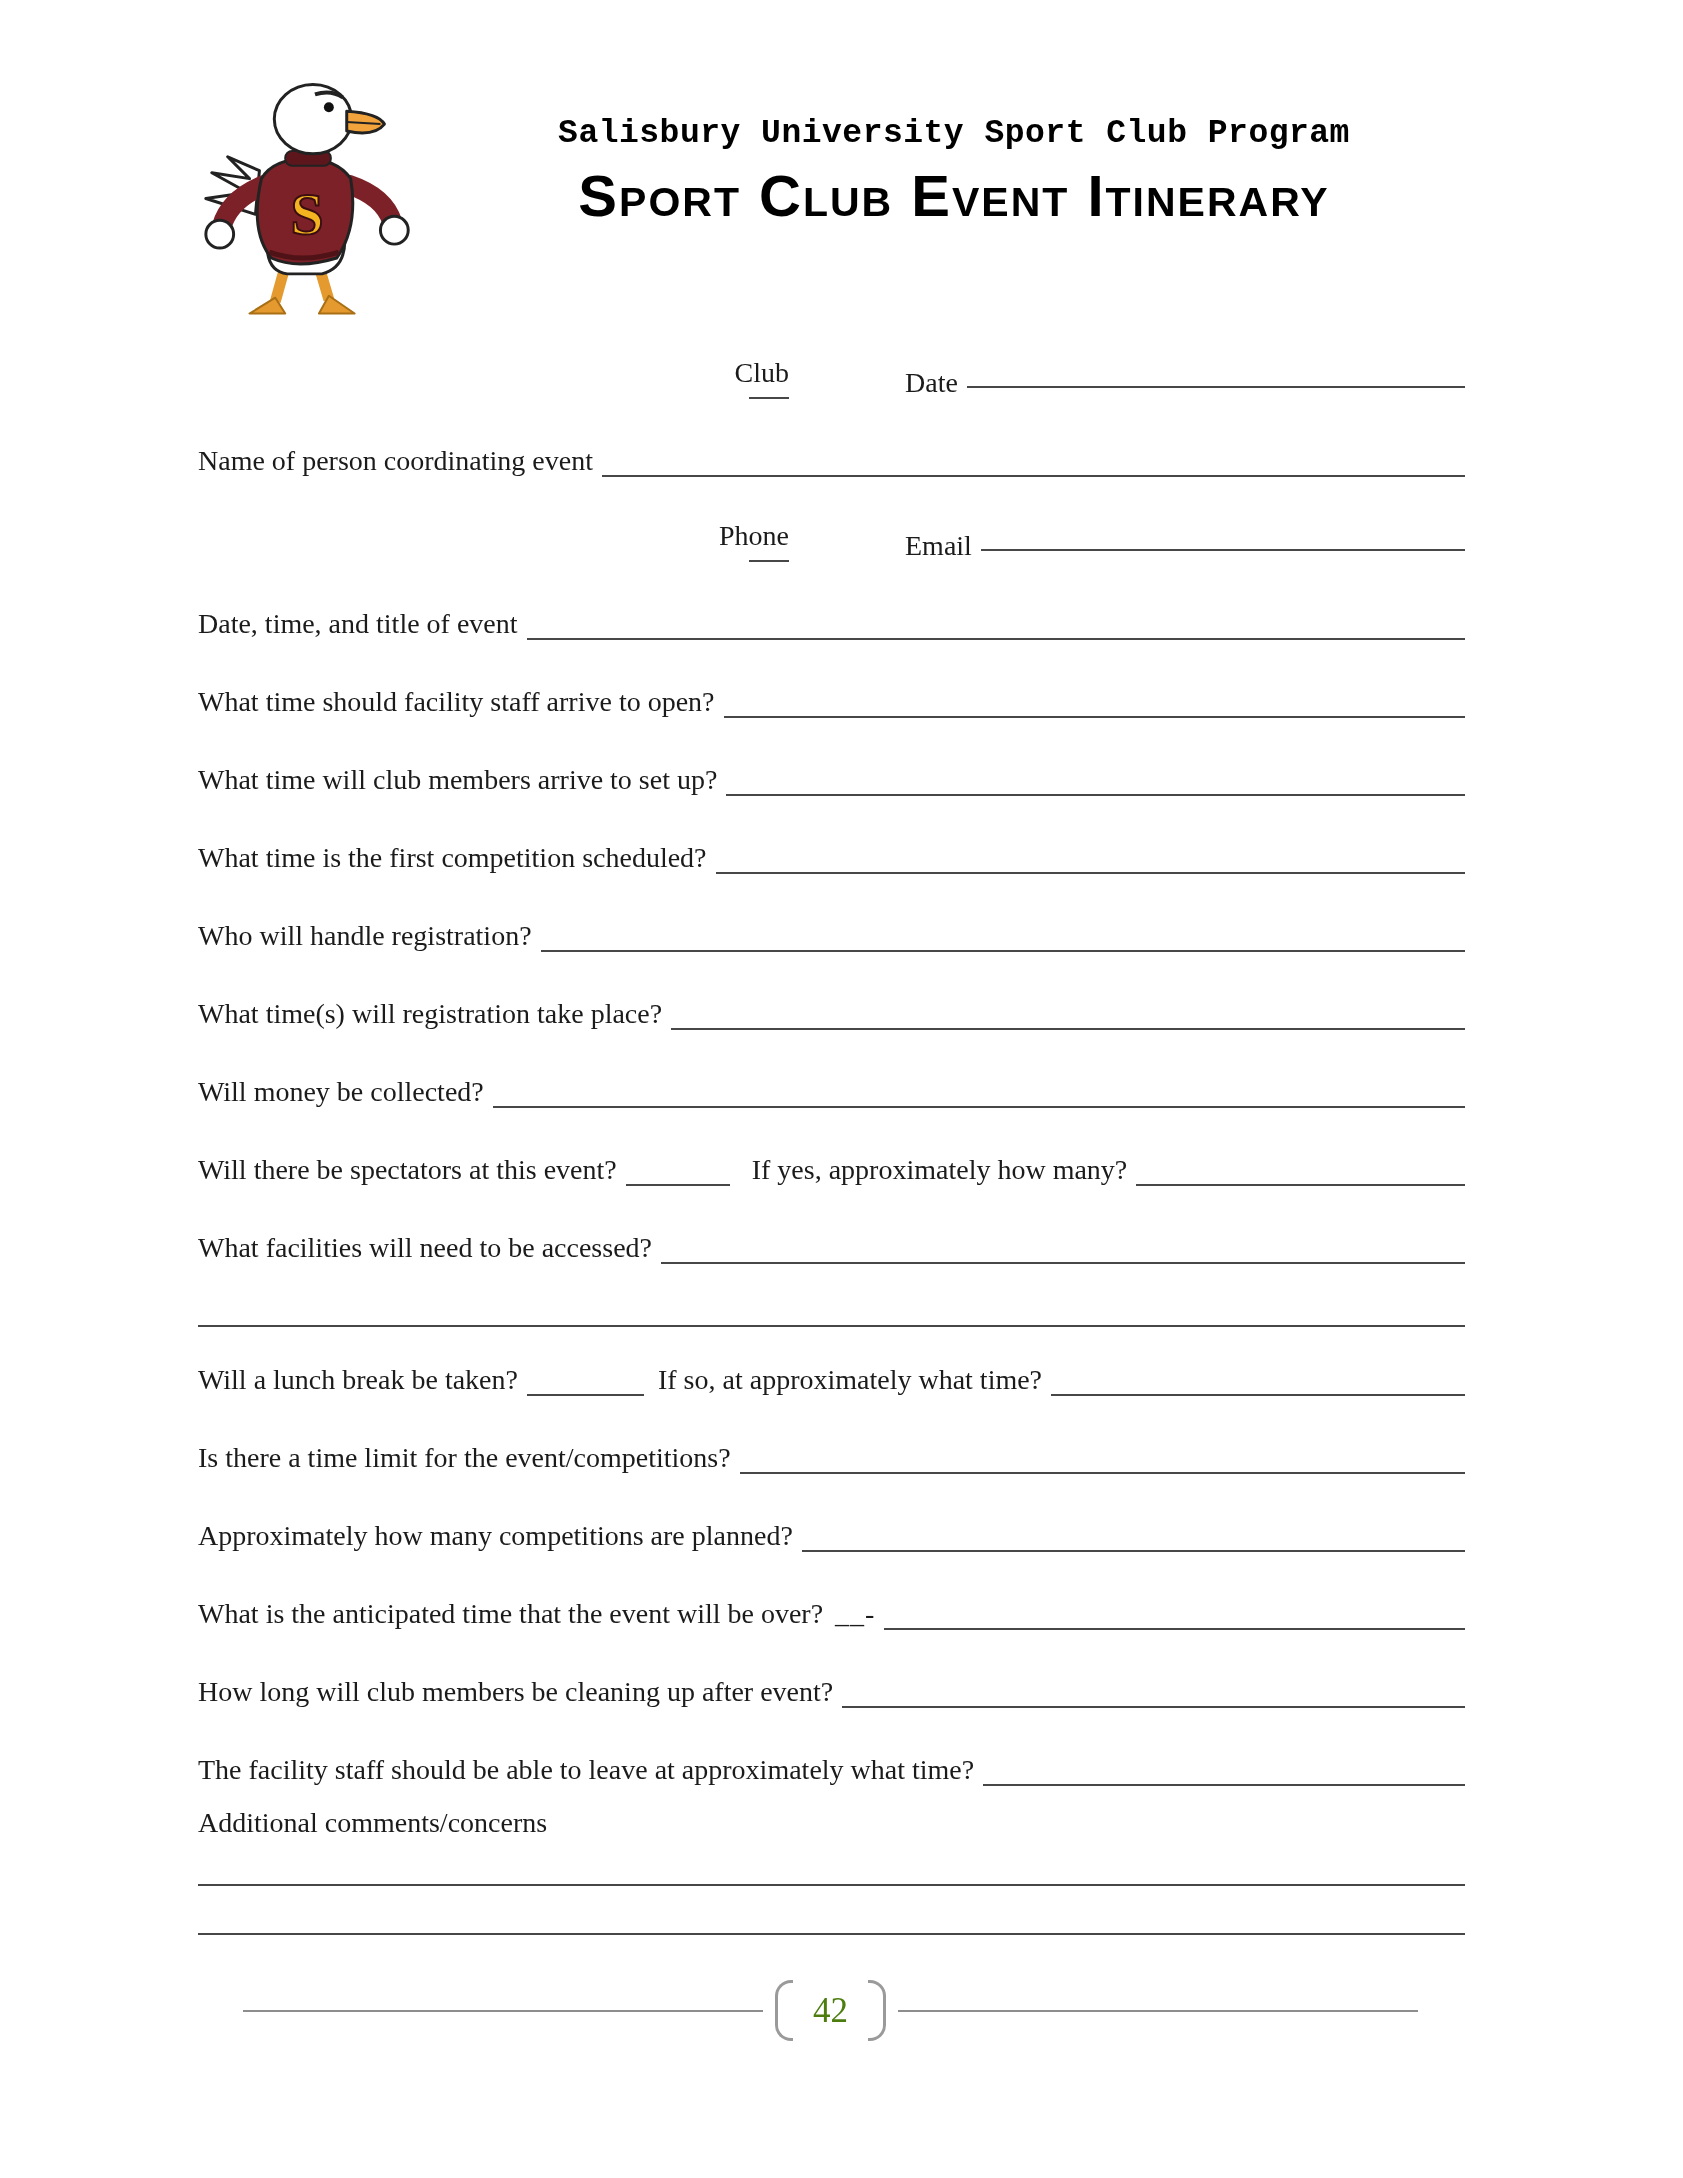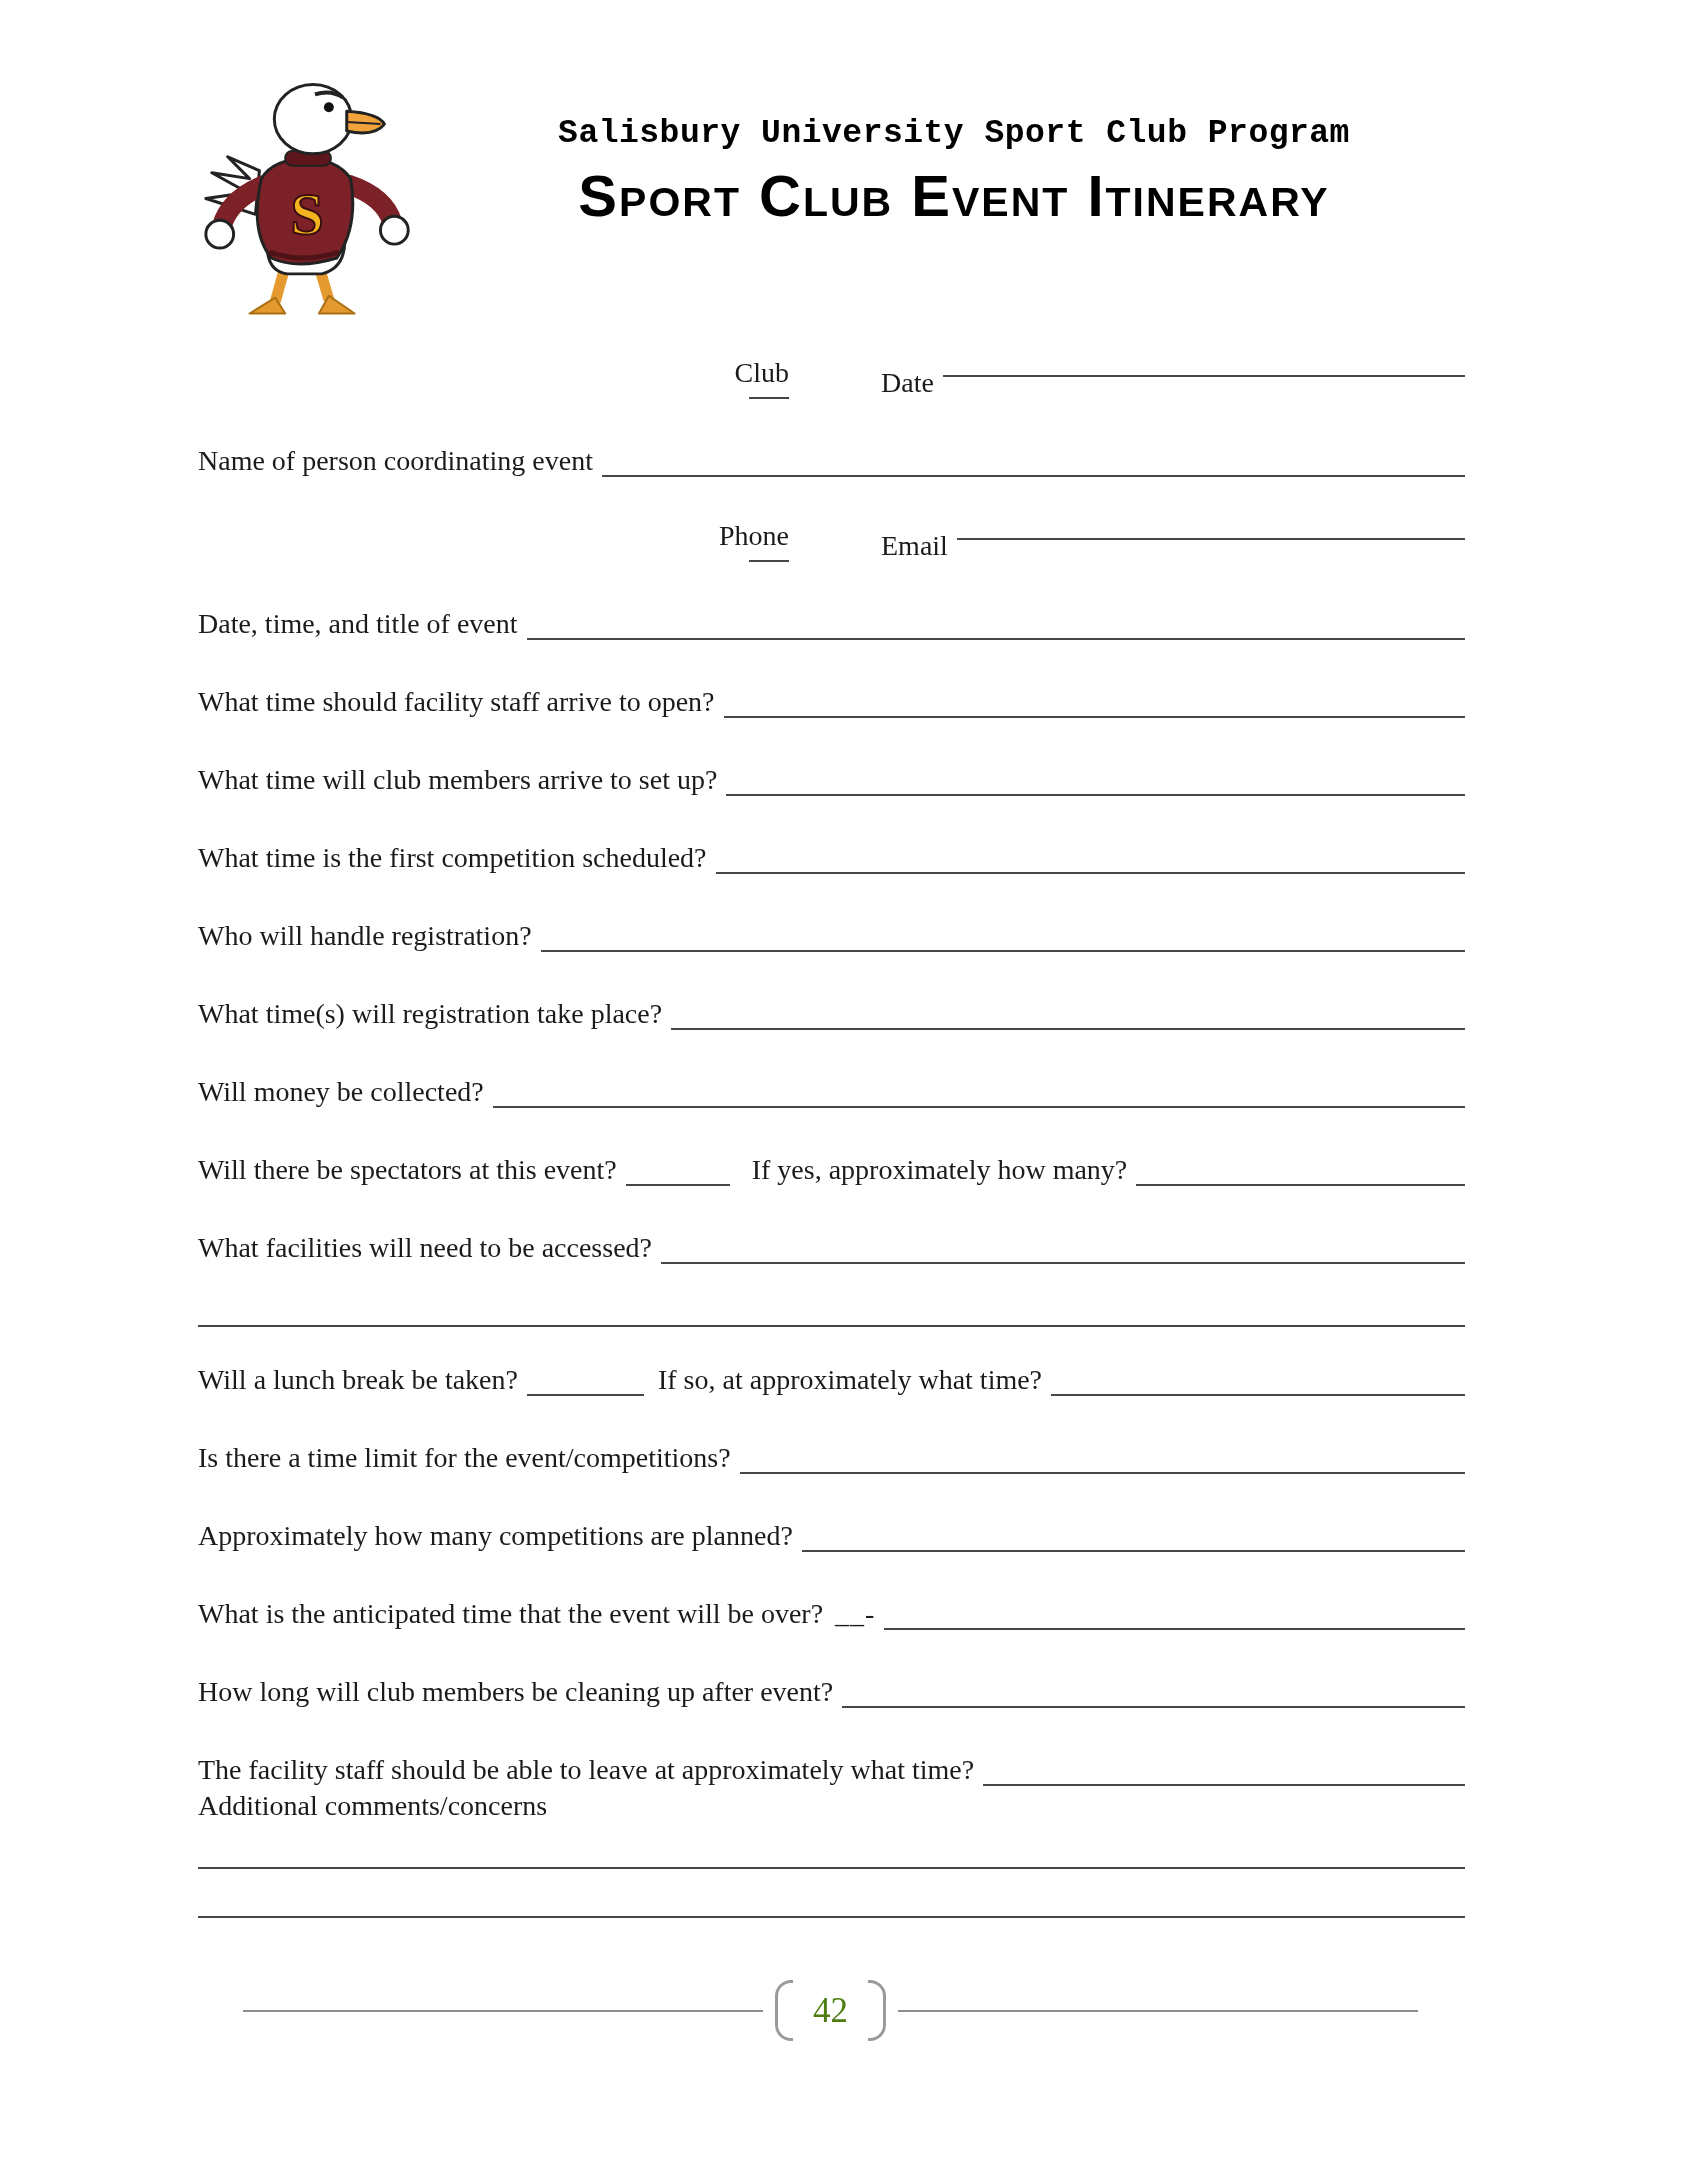--- a/index.html
+++ b/index.html
@@ -44,26 +44,26 @@
     height:8px;
     margin-left:9px;
     min-width:40px;
   }
   .line.fixed { flex:0 0 auto; }
   .line.w105 { width:104px; }
   .line.w118 { width:117px; }
   .gap22 { margin-left:22px; }
   .gap14 { margin-left:14px; }
   .col-a { display:flex; align-items:flex-end; width:591px; margin-right:92px;flex-direction:column; }
-  .col-b { display:flex; align-items:flex-start; flex:1; }
+  .col-b { display:flex; align-items:center; flex:1;margin-left:24px; }
   .prefix { margin-left:12px; letter-spacing:1px; }
 
   .row.tight { margin-bottom:28px; }
   .row.cont { margin-bottom:34px; }
-  .row.pre-comments { margin-bottom:1px; }
+  .row.pre-comments { margin-bottom:18px; }
   .row.comments-label { margin-bottom:12px; }
   .row.comment-line { margin-bottom:14px; }
   .row.cont .line, .row.comment-line .line { margin-left:0; }
 
   
   .footer {
     position:absolute; left:243px; right:265px; bottom:137px;
     display:flex; align-items:center;
   }
   .rule { flex:1 1 auto; border-top:2px solid #8d8d8d; height:0; }

